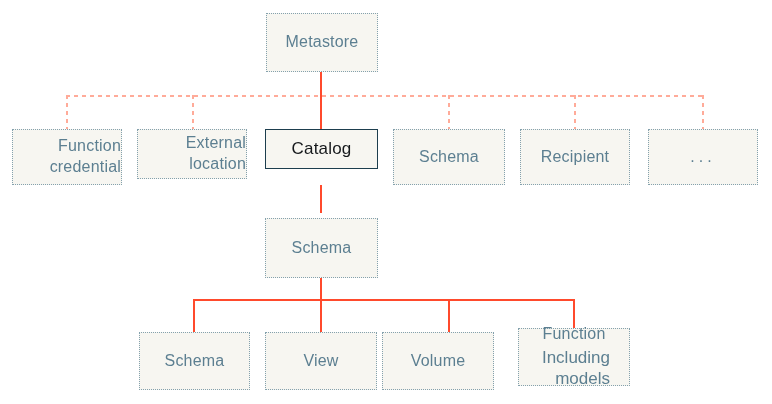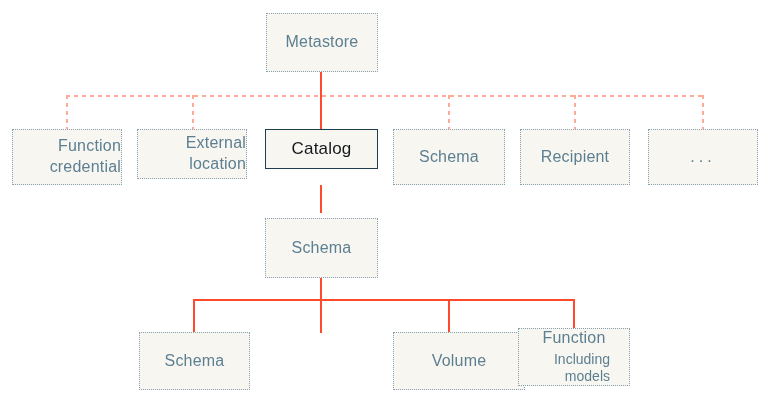--- a/index.html
+++ b/index.html
@@ -27,21 +27,21 @@
     text-align:right;
   }
   .node .label{
     color:var(--label-text,#5c7f91);
     font-size:16px;
     line-height:1.3;
     letter-spacing:.2px;
   }
   .node .sublabel{
     color:var(--label-text,#5c7f91);
-    font-size:14px;
+    font-size:17px;
     line-height:1.25;
     max-width:72px;
     margin-top:2px;
   }
   .node.primary{
     border:1.5px solid var(--catalog-border,#1d3e4e);
     background:var(--box-fill,#f7f6f1);
   }
   .node.primary .label{
     color:var(--catalog-text,#16191c);
@@ -93,21 +93,24 @@
     <span class="label">...</span>
   </div>
 
   <div class="node" style="left:265px;top:218px;width:113px;height:60px">
     <span class="label">Schema</span>
   </div>
 
   <div class="node" style="left:139px;top:332px;width:111px;height:58px">
     <span class="label">Schema</span>
   </div>
-  <div class="node" style="left:393px;top:332px;width:132px;height:58px">
+  <div class="node" style="left:265px;top:332px;width:112px;height:58px">
+    <span class="label">View</span>
+  </div>
+  <div class="node" style="left:382px;top:332px;width:112px;height:58px">
     <span class="label">Volume</span>
   </div>
   <div class="node" style="left:518px;top:328px;width:112px;height:58px">
     <span class="label">Function</span>
     <span class="sublabel">Including models</span>
   </div>
 
 </div>
 
 </body></html>

